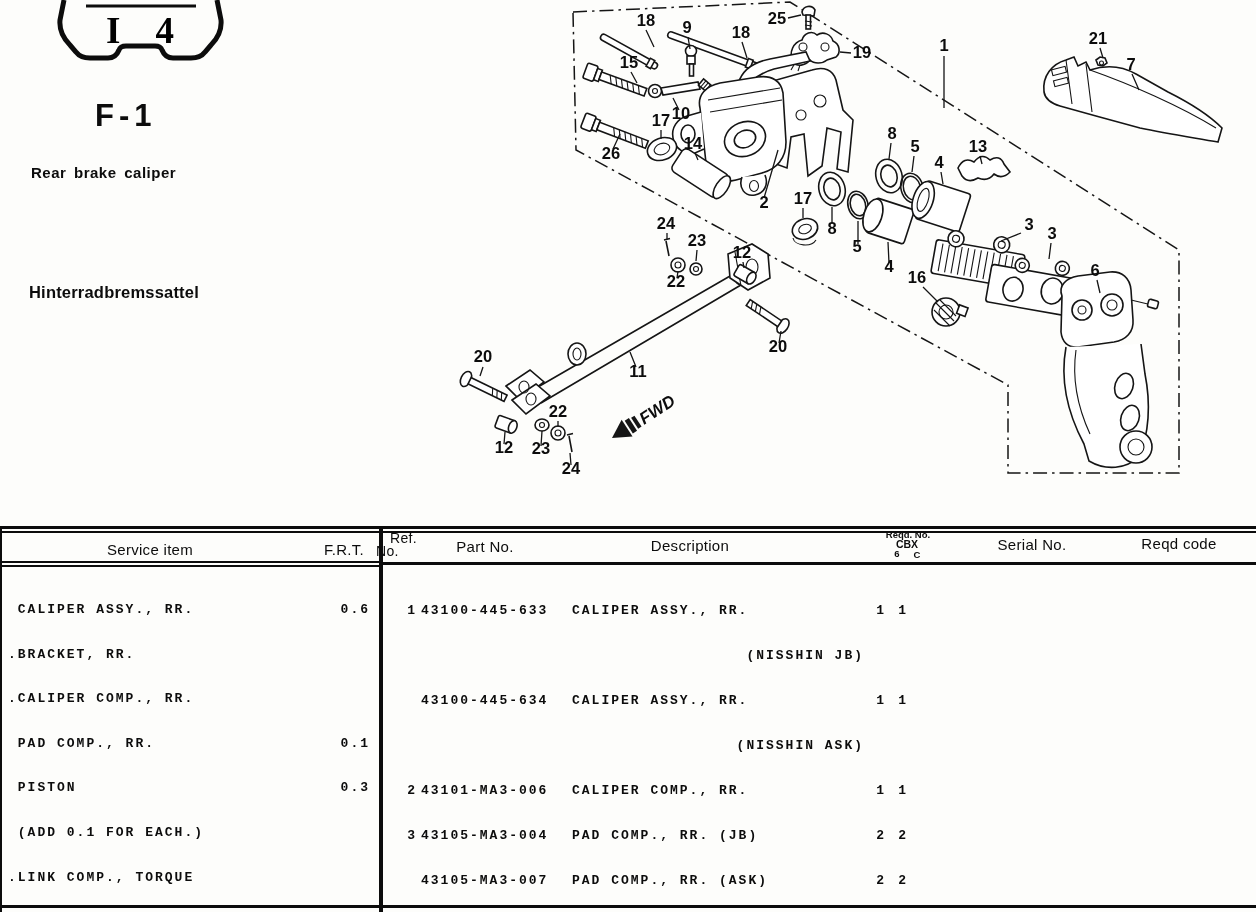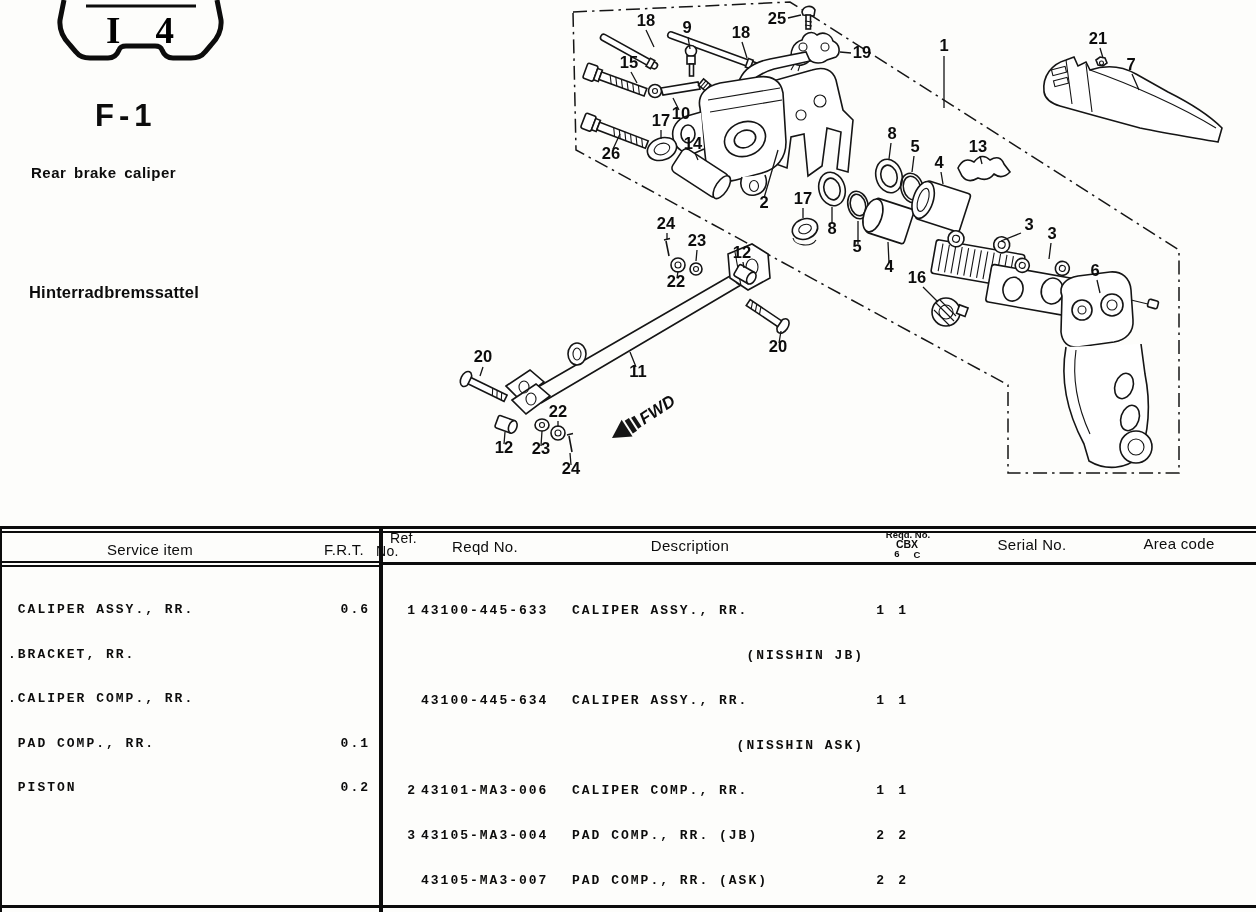--- a/index.html
+++ b/index.html
@@ -351,36 +351,38 @@
   <div class="rule" style="left:0;top:905px;width:1256px;height:2.5px;"></div>
 </div>
 
 <div>
   <div class="hcell" style="left:75px;top:541px;width:150px;">Service item</div>
   <div class="hcell" style="left:316px;top:541px;width:56px;">F.R.T.</div>
 </div>
 <div>
   <div class="hcell hsmall" style="left:390px;top:530px;width:34px;text-align:left;">Ref.</div>
   <div class="hcell hsmall" style="left:376px;top:543px;width:34px;text-align:left;">No.</div>
-  <div class="hcell" style="left:430px;top:538px;width:110px;">Reqd No.</div>
+  <div class="hcell" style="left:430px;top:538px;width:110px;">Part No.</div>
   <div class="hcell" style="left:615px;top:537px;width:150px;">Description</div>
   <div class="hcell htiny" style="left:868px;top:529px;width:80px;font-weight:bold;">Reqd. No.</div>
   <div class="hcell htiny" style="left:885px;top:538px;width:44px;font-size:10.5px;font-weight:bold;">CBX</div>
   <div class="hcell htiny" style="left:890px;top:548px;width:14px;font-weight:bold;">6</div>
   <div class="hcell htiny" style="left:910px;top:549px;width:14px;font-weight:bold;">C</div>
   <div class="hcell" style="left:972px;top:536px;width:120px;">Serial No.</div>
-  <div class="hcell" style="left:1119px;top:535px;width:120px;">Area code</div>
+  <div class="hcell" style="left:1119px;top:535px;width:120px;">Reqd code</div>
 </div>
 
 <div class="abs svc-rows mono">
   <div class="svc-row"><span class="item"> CALIPER ASSY., RR.</span><span class="frt">0.6</span></div>
   <div class="svc-row"><span class="item">.BRACKET, RR.</span><span class="frt"></span></div>
   <div class="svc-row"><span class="item">.CALIPER COMP., RR.</span><span class="frt"></span></div>
   <div class="svc-row"><span class="item"> PAD COMP., RR.</span><span class="frt">0.1</span></div>
-  <div class="svc-row"><span class="item"> PISTON</span><span class="frt">0.2</span></div>
+  <div class="svc-row"><span class="item"> PISTON</span><span class="frt">0.3</span></div>
+  <div class="svc-row"><span class="item"> (ADD 0.1 FOR EACH.)</span><span class="frt"></span></div>
+  <div class="svc-row"><span class="item">.LINK COMP., TORQUE</span><span class="frt"></span></div>
   
   
 </div>
 
 <div class="abs parts-rows mono">
   <div class="prow"><span class="ref">1</span><span class="part">43100-445-633</span><span class="desc"><span>CALIPER ASSY., RR.</span><span class="d2"></span></span><span class="q1">1</span><span class="q2">1</span></div>
   <div class="prow"><span class="ref"></span><span class="part"></span><span class="desc"><span></span><span class="d2">(NISSHIN JB)</span></span><span class="q1"></span><span class="q2"></span></div>
   <div class="prow"><span class="ref"></span><span class="part">43100-445-634</span><span class="desc"><span>CALIPER ASSY., RR.</span><span class="d2"></span></span><span class="q1">1</span><span class="q2">1</span></div>
   <div class="prow"><span class="ref"></span><span class="part"></span><span class="desc"><span></span><span class="d2">(NISSHIN ASK)</span></span><span class="q1"></span><span class="q2"></span></div>
   <div class="prow"><span class="ref">2</span><span class="part">43101-MA3-006</span><span class="desc"><span>CALIPER COMP., RR.</span><span class="d2"></span></span><span class="q1">1</span><span class="q2">1</span></div>

